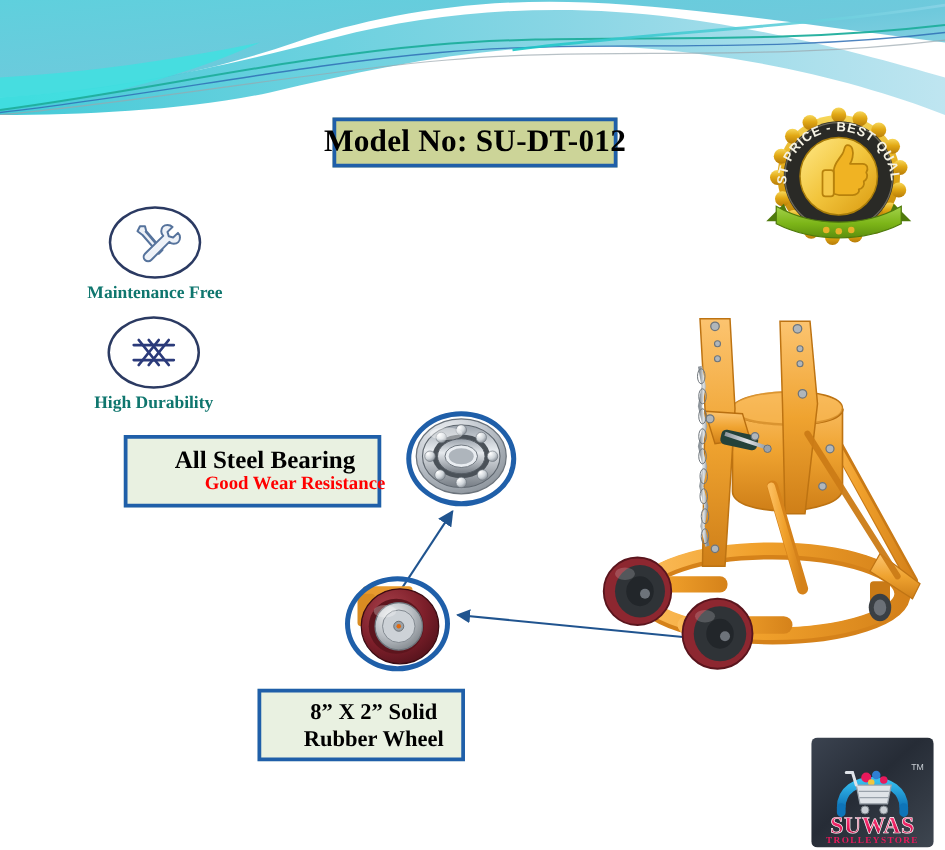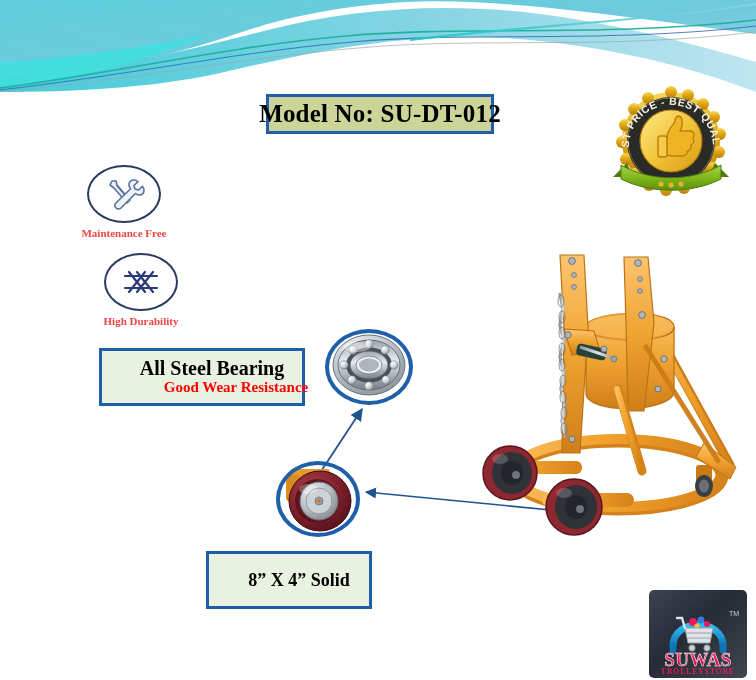--- a/index.html
+++ b/index.html
@@ -71,26 +71,26 @@
     border: 2px solid #2b3a62;
     border-radius: 50%;
     display: flex;
     align-items: center;
     justify-content: center;
     background: #ffffff;
   }
   .feature .flabel {
     font-family: "Liberation Serif", serif;
     font-weight: bold;
-    font-size: 11px;
-    color: #ef4444;
+    font-size: 14px;
+    color: #0f766e;
     white-space: nowrap;
   }
   #feature-maintenance { left: 49px; top: 165px; }
-  #feature-durability  { left: 66px; top: 253px; }
+  #feature-durability  { left: 48px; top: 253px; }
 
   
   .callout-box {
     position: absolute;
     background: #e9f1e1;
     border: 3px solid #1f5fa9;
     display: flex;
     flex-direction: column;
     align-items: center;
     justify-content: center;
@@ -418,21 +418,22 @@
     </svg>
     <div class="detail-ring"></div>
   </div>
 
   <div class="callout-box" id="bearing-box">
     <div class="line1">All  Steel Bearing</div>
     <div class="line2">Good Wear Resistance</div>
   </div>
 
   <div class="callout-box" id="wheel-box">
-    <div class="line1">8” X 4” Solid</div>
+    <div class="line1">8” X 2” Solid</div>
+    <div class="line2">Rubber Wheel</div>
   </div>
 
   <div id="product">
     <svg width="292" height="304" viewBox="0 0 292 304" xmlns="http://www.w3.org/2000/svg">
       <defs>
         <linearGradient id="orangeA" x1="0" y1="0" x2="1" y2="0">
           <stop offset="0%" stop-color="#f7b košice"></stop>
         </linearGradient>
         <linearGradient id="or1" x1="0" y1="0" x2="1" y2="0">
           <stop offset="0%" stop-color="#fbbc5a"></stop>

